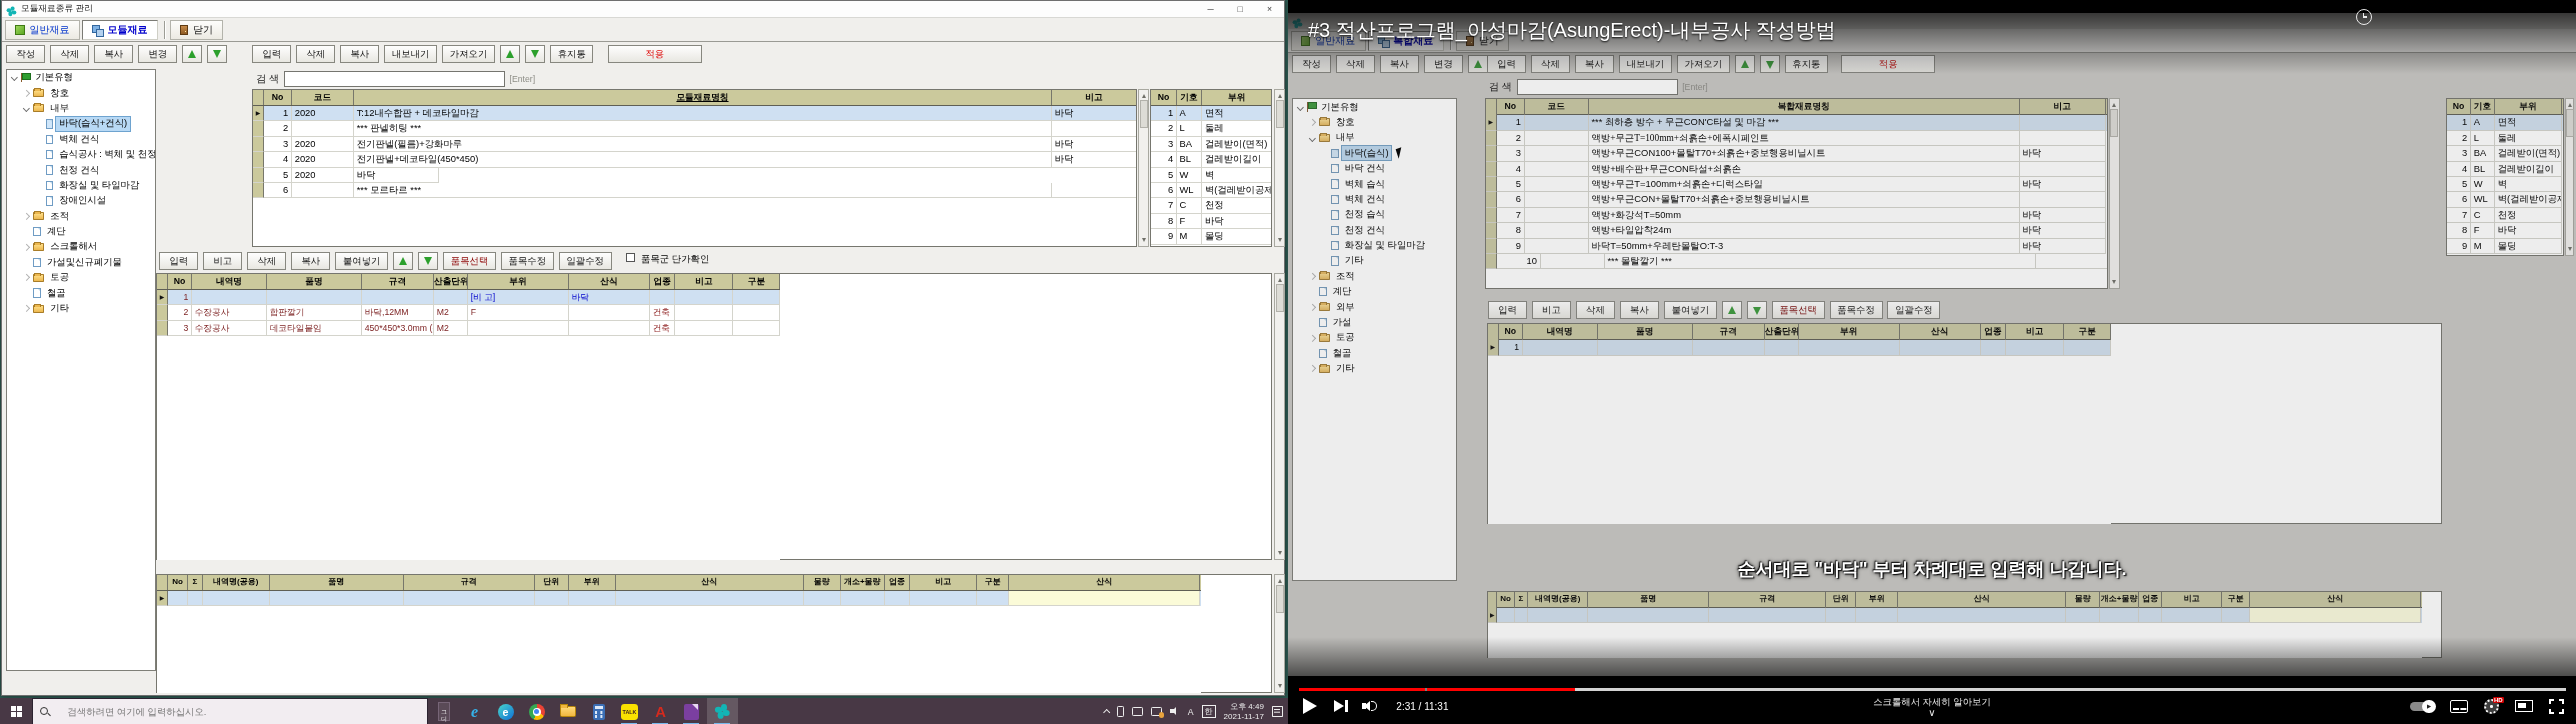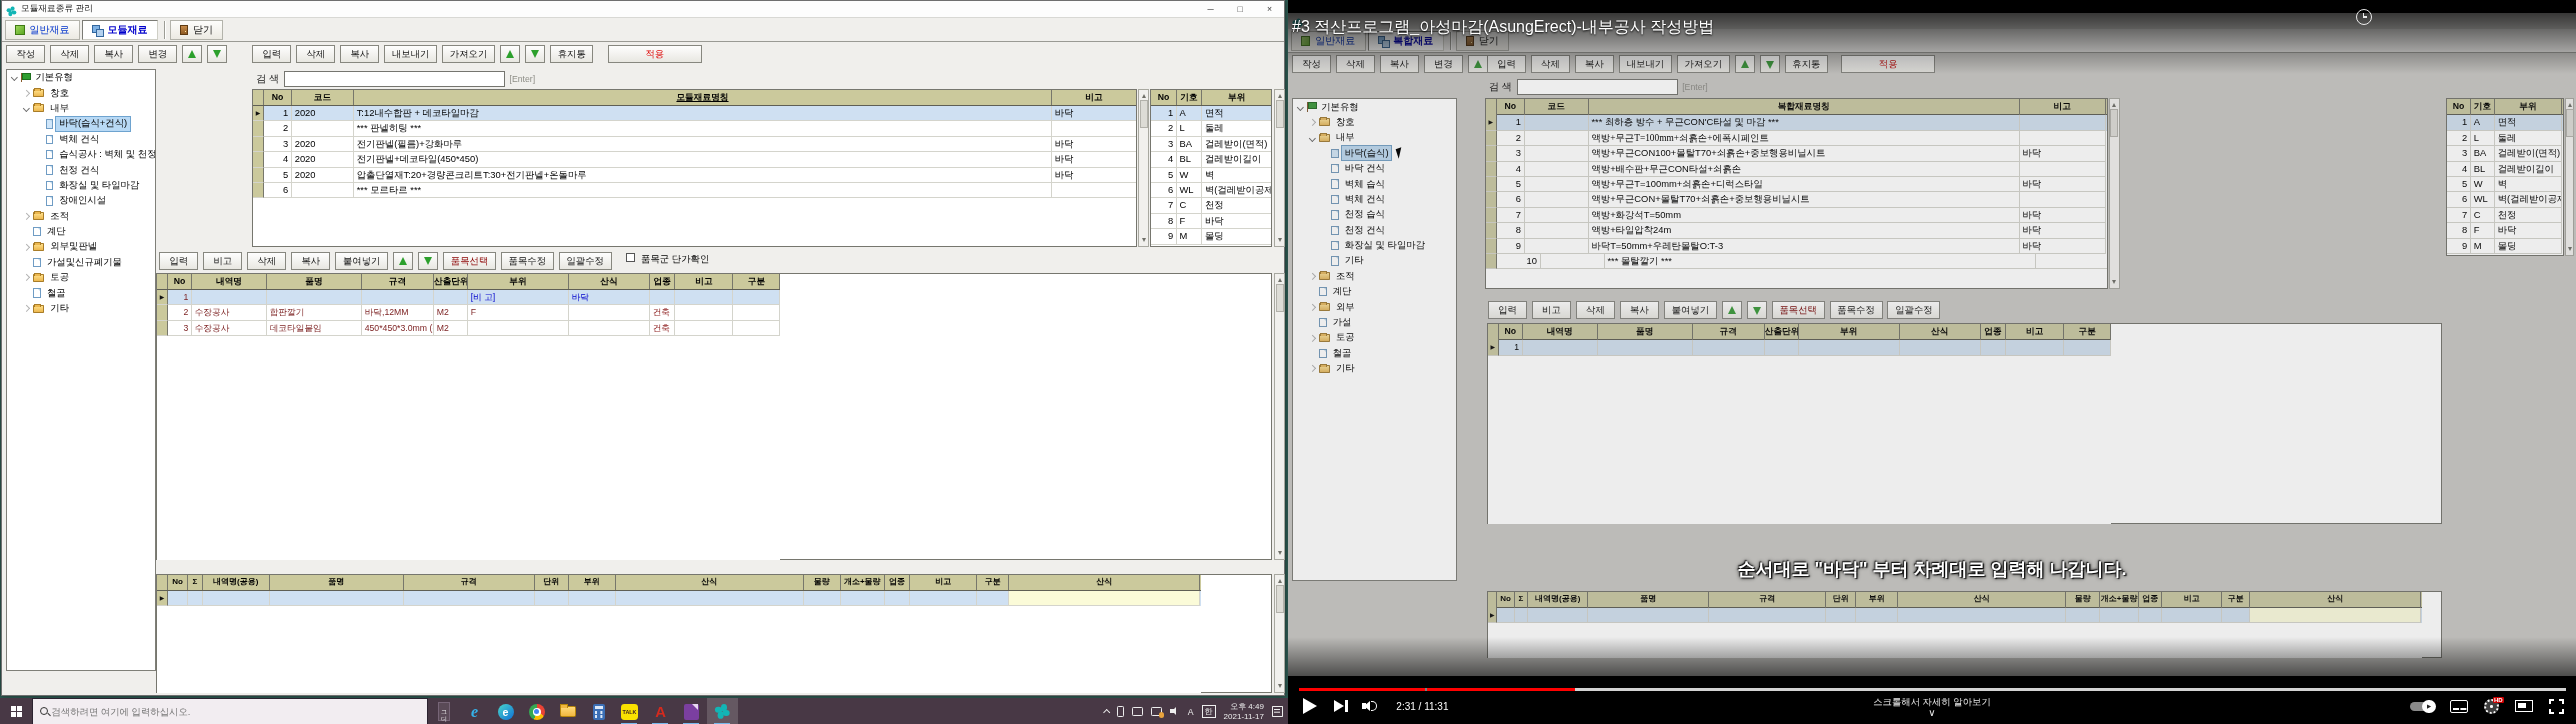--- a/index.html
+++ b/index.html
@@ -75,21 +75,21 @@
 .sb{width:9.4px;height:10px;display:flex;align-items:center;justify-content:center}
 .sb-up{width:0;height:0;border:2.7px solid transparent;border-bottom:4px solid #6f6f68}
 .sb-dn{width:0;height:0;border:2.7px solid transparent;border-top:4px solid #6f6f68}
 .sb-thumb{width:8px;height:28px;background:#dddcd6;border:0.7px solid #b2b1aa}
 .sb-sp{flex:1}
 
 
 #taskbar{position:absolute;left:0;top:698px;width:1288px;height:27px;background:#483845;display:flex;align-items:center;color:#eee}
 .startbtn{width:32px;height:27px;display:flex;align-items:center;justify-content:center}
 .winlogo{width:4.7px;height:4.7px;background:#fff;box-shadow:6px 0 0 #fff,0 6px 0 #fff,6px 6px 0 #fff;margin:-5.4px 5.4px 0 0}
-.tsearch{width:396px;height:27px;background:#f2edf1;border:0.7px solid #2b2230;display:flex;align-items:center;padding:0 6.7px;gap:1px}
+.tsearch{width:396px;height:27px;background:#f2edf1;border:0.7px solid #2b2230;display:flex;align-items:center;padding:0 6.7px;gap:17px}
 .tsearch input{border:none;background:transparent;font-size:9.4px;width:349px;color:#222;outline:none}
 .mag{position:relative;width:10.7px;height:10.7px}
 .mag::before{content:"";position:absolute;left:0.7px;top:0.7px;width:6px;height:6px;border:1.3px solid #333;border-radius:50%}
 .mag::after{content:"";position:absolute;left:7.4px;top:7.4px;width:4px;height:1.3px;background:#333;transform:rotate(45deg)}
 .slot{width:31px;height:27px;display:flex;align-items:center;justify-content:center;position:relative}
 .slot.active{background:rgba(255,255,255,.16)}
 .slot .run{position:absolute;bottom:0;left:7.4px;width:16px;height:2px;background:#76b9ed}
 .vti{width:12px;height:19px;background:#5a4a57;color:#eee;writing-mode:vertical-rl;font-size:6px;display:flex;align-items:center;justify-content:center;border:0.7px solid #776577}
 .ie{color:#35b1e8;font:italic bold 16px "Liberation Serif",serif}
 .edge{width:16px;height:16px;border-radius:50%;background:linear-gradient(135deg,#49d6c9,#0f6fd7);color:#fff;font:bold 10.7px/16px "Liberation Sans",sans-serif;text-align:center}
@@ -120,21 +120,21 @@
 .spk::before{content:"";position:absolute;left:0;top:2.7px;width:3.4px;height:4px;background:#eee}
 .spk::after{content:"";position:absolute;left:2px;top:0.7px;border-top:4px solid transparent;border-bottom:4px solid transparent;border-right:4.7px solid #eee}
 .ime{border:0.7px solid #eee;padding:0 2px;font-size:8px}
 .clock{text-align:right;font-size:8px;line-height:9.4px}
 .ac{width:10.7px;height:10.7px;border:1.3px solid #eee;border-radius:0.7px;position:relative}
 .ac::after{content:"";position:absolute;left:1.3px;top:2px;width:5.4px;height:1.3px;background:#eee;box-shadow:0 2.7px 0 #eee}
 
 
 #vapp{position:absolute;left:0;top:13.4px;width:1288px;height:663px;background:#c9c7c3;filter:saturate(.82) brightness(.96) contrast(.93)}
 #vtopgrad{position:absolute;left:0;top:0;width:1288px;height:74px;background:linear-gradient(rgba(0,0,0,.88),rgba(0,0,0,0));z-index:5}
-#vtitle{position:absolute;left:4px;top:17.4px;z-index:6;color:#fff;font-size:16px;text-shadow:0 0.7px 2px #000}
+#vtitle{position:absolute;left:20px;top:17.4px;z-index:6;color:#fff;font-size:20px;text-shadow:0 0.7px 2px #000}
 .vclock{position:absolute;top:9.4px;z-index:6;width:16px;height:16px;border:1.3px solid #fff;border-radius:50%;opacity:.9}
 .vclock::before{content:"";position:absolute;left:6px;top:2.7px;width:1.3px;height:4.7px;background:#fff}
 .vclock::after{content:"";position:absolute;left:6px;top:6px;width:4px;height:1.3px;background:#fff}
 .sub{position:absolute;left:0;width:1288px;text-align:center;z-index:7;color:#fff;font-size:18px;font-weight:bold;
   text-shadow:1.3px 1.3px 1.3px #000,-0.7px -0.7px 1.3px #000,0 0 4.7px #000}
 #vbotgrad{position:absolute;left:0;top:637px;width:1288px;height:87px;background:linear-gradient(rgba(0,0,0,0),rgba(0,0,0,.92) 70%);z-index:8}
 #vprog{position:absolute;left:10.7px;top:688px;width:1267px;height:3.4px;background:#d2d2d2;z-index:9}
 #vfill{height:3.4px;background:#f00}
 #vchap{position:absolute;left:10%;top:0;width:2px;height:3.4px;background:#7e7e7e}
 .vctrl{position:absolute;z-index:9;display:flex;align-items:center;color:#fff}
@@ -308,21 +308,21 @@
           <div class="tree-row" style="padding-left: 14.8px;">
             <span class="tree-ar"></span>
             <span class="ti i-doc"></span>
             <span class="tree-lb">계단</span>
           </div>
           <div class="tree-row" style="padding-left: 14.8px;">
             <span class="tree-ar">
               <span class="chev col"></span>
             </span>
             <span class="ti i-folder"></span>
-            <span class="tree-lb">외부및판넬</span>
+            <span class="tree-lb">스크롤해서</span>
           </div>
           <div class="tree-row" style="padding-left: 14.8px;">
             <span class="tree-ar"></span>
             <span class="ti i-doc"></span>
             <span class="tree-lb">가설및신규폐기물</span>
           </div>
           <div class="tree-row" style="padding-left: 14.8px;">
             <span class="tree-ar">
               <span class="chev col"></span>
             </span>
@@ -377,21 +377,20 @@
               <span class="tb-c tb-marker" style="width: 10.7px; line-height: 14.8px;"></span>
               <span class="tb-c num" style="width: 28px; line-height: 14.8px; color: rgb(0, 0, 0);">4</span>
               <span class="tb-c" style="width: 62px; line-height: 14.8px; color: rgb(0, 0, 0);">2020</span>
               <span class="tb-c" style="width: 698px; line-height: 14.8px; color: rgb(0, 0, 0);">전기판넬+데코타일(450*450)</span>
               <span class="tb-c" style="width: 85px; line-height: 14.8px; color: rgb(0, 0, 0);">바닥</span>
             </div>
             <div class="tb-row" style="height: 15.4px;">
               <span class="tb-c tb-marker" style="width: 10.7px; line-height: 14.8px;"></span>
               <span class="tb-c num" style="width: 28px; line-height: 14.8px; color: rgb(0, 0, 0);">5</span>
               <span class="tb-c" style="width: 62px; line-height: 14.8px; color: rgb(0, 0, 0);">2020</span>
-              <span class="tb-c" style="width: 698px; line-height: 14.8px; color: rgb(0, 0, 0);">압출단열재T:20+경량콘크리트T:30+전기판넬+온돌마루</span>
               <span class="tb-c" style="width: 85px; line-height: 14.8px; color: rgb(0, 0, 0);">바닥</span>
             </div>
             <div class="tb-row" style="height: 15.4px;">
               <span class="tb-c tb-marker" style="width: 10.7px; line-height: 14.8px;"></span>
               <span class="tb-c num" style="width: 28px; line-height: 14.8px; color: rgb(0, 0, 0);">6</span>
               <span class="tb-c" style="width: 62px; line-height: 14.8px; color: rgb(0, 0, 0);"></span>
               <span class="tb-c" style="width: 698px; line-height: 14.8px; color: rgb(0, 0, 0);">***  모르타르 ***</span>
               <span class="tb-c" style="width: 85px; line-height: 14.8px; color: rgb(0, 0, 0);"></span>
             </div>
           </div>

